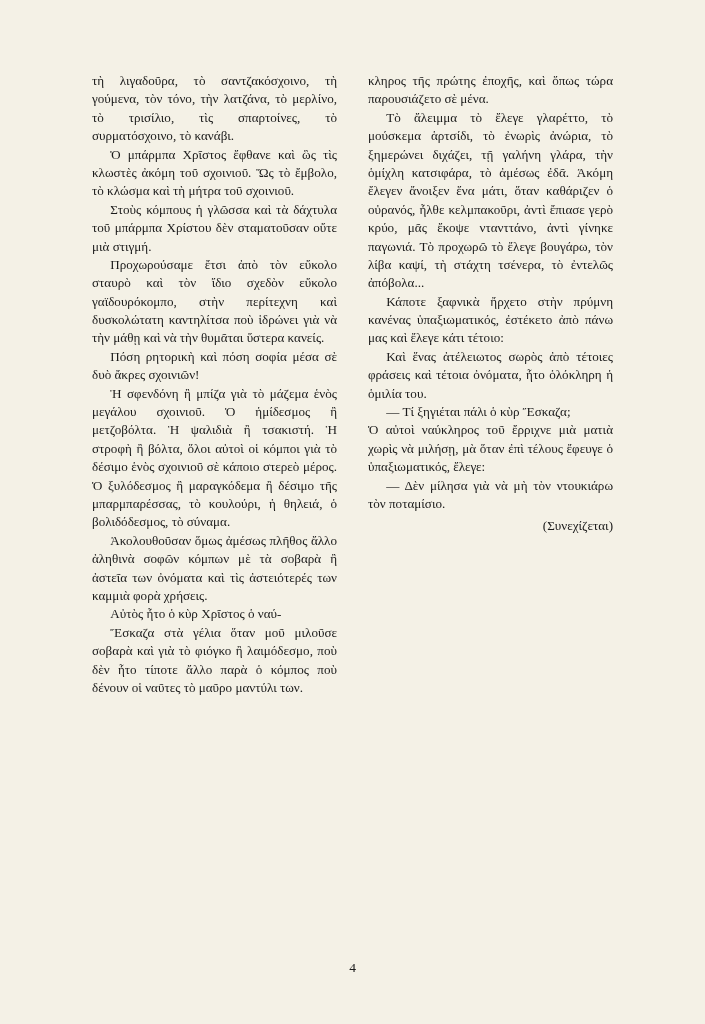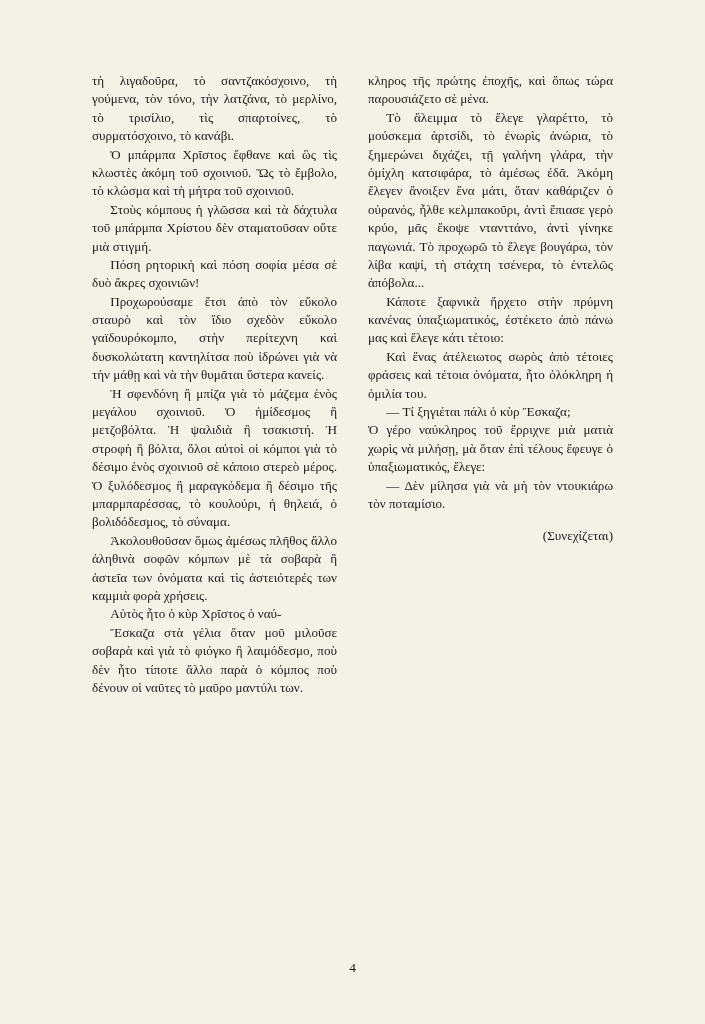--- a/index.html
+++ b/index.html
@@ -42,21 +42,21 @@
   }
   .column p.noindent {
     text-indent: 0;
   }
   .column p.dash {
     text-indent: 1.4em;
   }
   .column p.signoff {
     text-indent: 0;
     text-align: right;
-    margin-top: 14px;
+    margin-top: 4px;
   }
   .folio {
     position: absolute;
     left: 0;
     right: 0;
     bottom: 48px;
     text-align: center;
     font-size: 13.5px;
     color: #1a1a1a;
   }
@@ -64,35 +64,35 @@
 </head>
 <body>
 
 <div class="page">
   <div class="columns">
 
     <div class="column">
       <p class="noindent">τὴ λιγαδοῦρα, τὸ σαντζακόσχοινο, τὴ γούμενα, τὸν τόνο, τὴν λατζάνα, τὸ μερλίνο, τὸ τρισίλιο, τὶς σπαρτοίνες, τὸ συρματόσχοινο, τὸ κανάβι.</p>
       <p>Ὁ μπάρμπα Χρῖστος ἔφθανε καὶ ὣς τὶς κλωστὲς ἀκόμη τοῦ σχοινιοῦ. Ὥς τὸ ἔμβολο, τὸ κλώσμα καὶ τὴ μήτρα τοῦ σχοινιοῦ.</p>
       <p>Στοὺς κόμπους ἡ γλῶσσα καὶ τὰ δάχτυλα τοῦ μπάρμπα Χρίστου δὲν σταματοῦσαν οὔτε μιὰ στιγμή.</p>
+      <p>Προχωρούσαμε ἔτσι ἀπὸ τὸν εὔκολο σταυρὸ καὶ τὸν ἴδιο σχεδὸν εὔκολο γαϊδουρόκομπο, στὴν περίτεχνη καὶ δυσκολώτατη καντηλίτσα ποὺ ἱδρώνει γιὰ νὰ τὴν μάθῃ καὶ νὰ τὴν θυμᾶται ὕστερα κανείς.</p>
       <p>Πόση ρητορικὴ καὶ πόση σοφία μέσα σὲ δυὸ ἄκρες σχοινιῶν!</p>
-      <p>Προχωρούσαμε ἔτσι ἀπὸ τὸν εὔκολο σταυρὸ καὶ τὸν ἴδιο σχεδὸν εὔκολο γαϊδουρόκομπο, στὴν περίτεχνη καὶ δυσκολώτατη καντηλίτσα ποὺ ἱδρώνει γιὰ νὰ τὴν μάθῃ καὶ νὰ τὴν θυμᾶται ὕστερα κανείς.</p>
       <p>Ἡ σφενδόνη ἢ μπίζα γιὰ τὸ μάζεμα ἑνὸς μεγάλου σχοινιοῦ. Ὁ ἡμίδεσμος ἢ μετζοβόλτα. Ἡ ψαλιδιὰ ἢ τσακιστή. Ἡ στροφὴ ἢ βόλτα, ὅλοι αὐτοὶ οἱ κόμποι γιὰ τὸ δέσιμο ἑνὸς σχοινιοῦ σὲ κάποιο στερεὸ μέρος. Ὁ ξυλόδεσμος ἢ μαραγκόδεμα ἢ δέσιμο τῆς μπαρμπαρέσσας, τὸ κουλούρι, ἡ θηλειά, ὁ βολιδόδεσμος, τὸ σύναμα.</p>
       <p>Ἀκολουθοῦσαν ὅμως ἀμέσως πλῆθος ἄλλο ἀληθινὰ σοφῶν κόμπων μὲ τὰ σοβαρὰ ἢ ἀστεῖα των ὀνόματα καὶ τὶς ἀστειότερές των καμμιὰ φορὰ χρήσεις.</p>
       <p>Αὐτὸς ἦτο ὁ κὺρ Χρῖστος ὁ ναύ-</p>
       <p>Ἔσκαζα στὰ γέλια ὅταν μοῦ μιλοῦσε σοβαρὰ καὶ γιὰ τὸ φιόγκο ἢ λαιμόδεσμο, ποὺ δὲν ἦτο τίποτε ἄλλο παρὰ ὁ κόμπος ποὺ δένουν οἱ ναῦτες τὸ μαῦρο μαντύλι των.</p>
     </div>
 
     <div class="column">
       <p class="noindent">κληρος τῆς πρώτης ἐποχῆς, καὶ ὅπως τώρα παρουσιάζετο σὲ μένα.</p>
       <p>Τὸ ἄλειμμα τὸ ἔλεγε γλαρέττο, τὸ μούσκεμα ἁρτσίδι, τὸ ἐνωρὶς ἀνώρια, τὸ ξημερώνει διχάζει, τῇ γαλήνη γλάρα, τὴν ὁμίχλη κατσιφάρα, τὸ ἀμέσως ἐδᾶ. Ἀκόμη ἔλεγεν ἄνοιξεν ἕνα μάτι, ὅταν καθάριζεν ὁ οὐρανός, ἦλθε κελμπακοῦρι, ἀντὶ ἔπιασε γερὸ κρύο, μᾶς ἔκοψε ντανττάνο, ἀντὶ γίνηκε παγωνιά. Τὸ προχωρῶ τὸ ἔλεγε βουγάρω, τὸν λίβα καψί, τὴ στάχτη τσένερα, τὸ ἐντελῶς ἀπόβολα...</p>
       <p>Κάποτε ξαφνικὰ ἤρχετο στὴν πρύμνη κανένας ὑπαξιωματικός, ἐστέκετο ἀπὸ πάνω μας καὶ ἔλεγε κάτι τέτοιο:</p>
       <p>Καὶ ἕνας ἀτέλειωτος σωρὸς ἀπὸ τέτοιες φράσεις καὶ τέτοια ὀνόματα, ἦτο ὁλόκληρη ἡ ὁμιλία του.</p>
       <p class="dash">— Τί ξηγιέται πάλι ὁ κὺρ Ἔσκαζα;</p>
-      <p class="noindent">Ὁ γέρο ναύκληρος τοῦ ἔρριχνε μιὰ ματιὰ χωρὶς νὰ μιλήσῃ, μὰ ὅταν ἐπὶ τέλους ἔφευγε ὁ ὑπαξιωματικός, ἔλεγε:</p>
+      <p class="noindent">Ὁ αὐτοὶ ναύκληρος τοῦ ἔρριχνε μιὰ ματιὰ χωρὶς νὰ μιλήσῃ, μὰ ὅταν ἐπὶ τέλους ἔφευγε ὁ ὑπαξιωματικός, ἔλεγε:</p>
       <p class="dash">— Δὲν μίλησα γιὰ νὰ μὴ τὸν ντουκιάρω τὸν ποταμίσιο.</p>
       <p class="signoff">(Συνεχίζεται)</p>
     </div>
 
   </div>
 
   <div class="folio">4</div>
 </div>
 
 </body></html>

